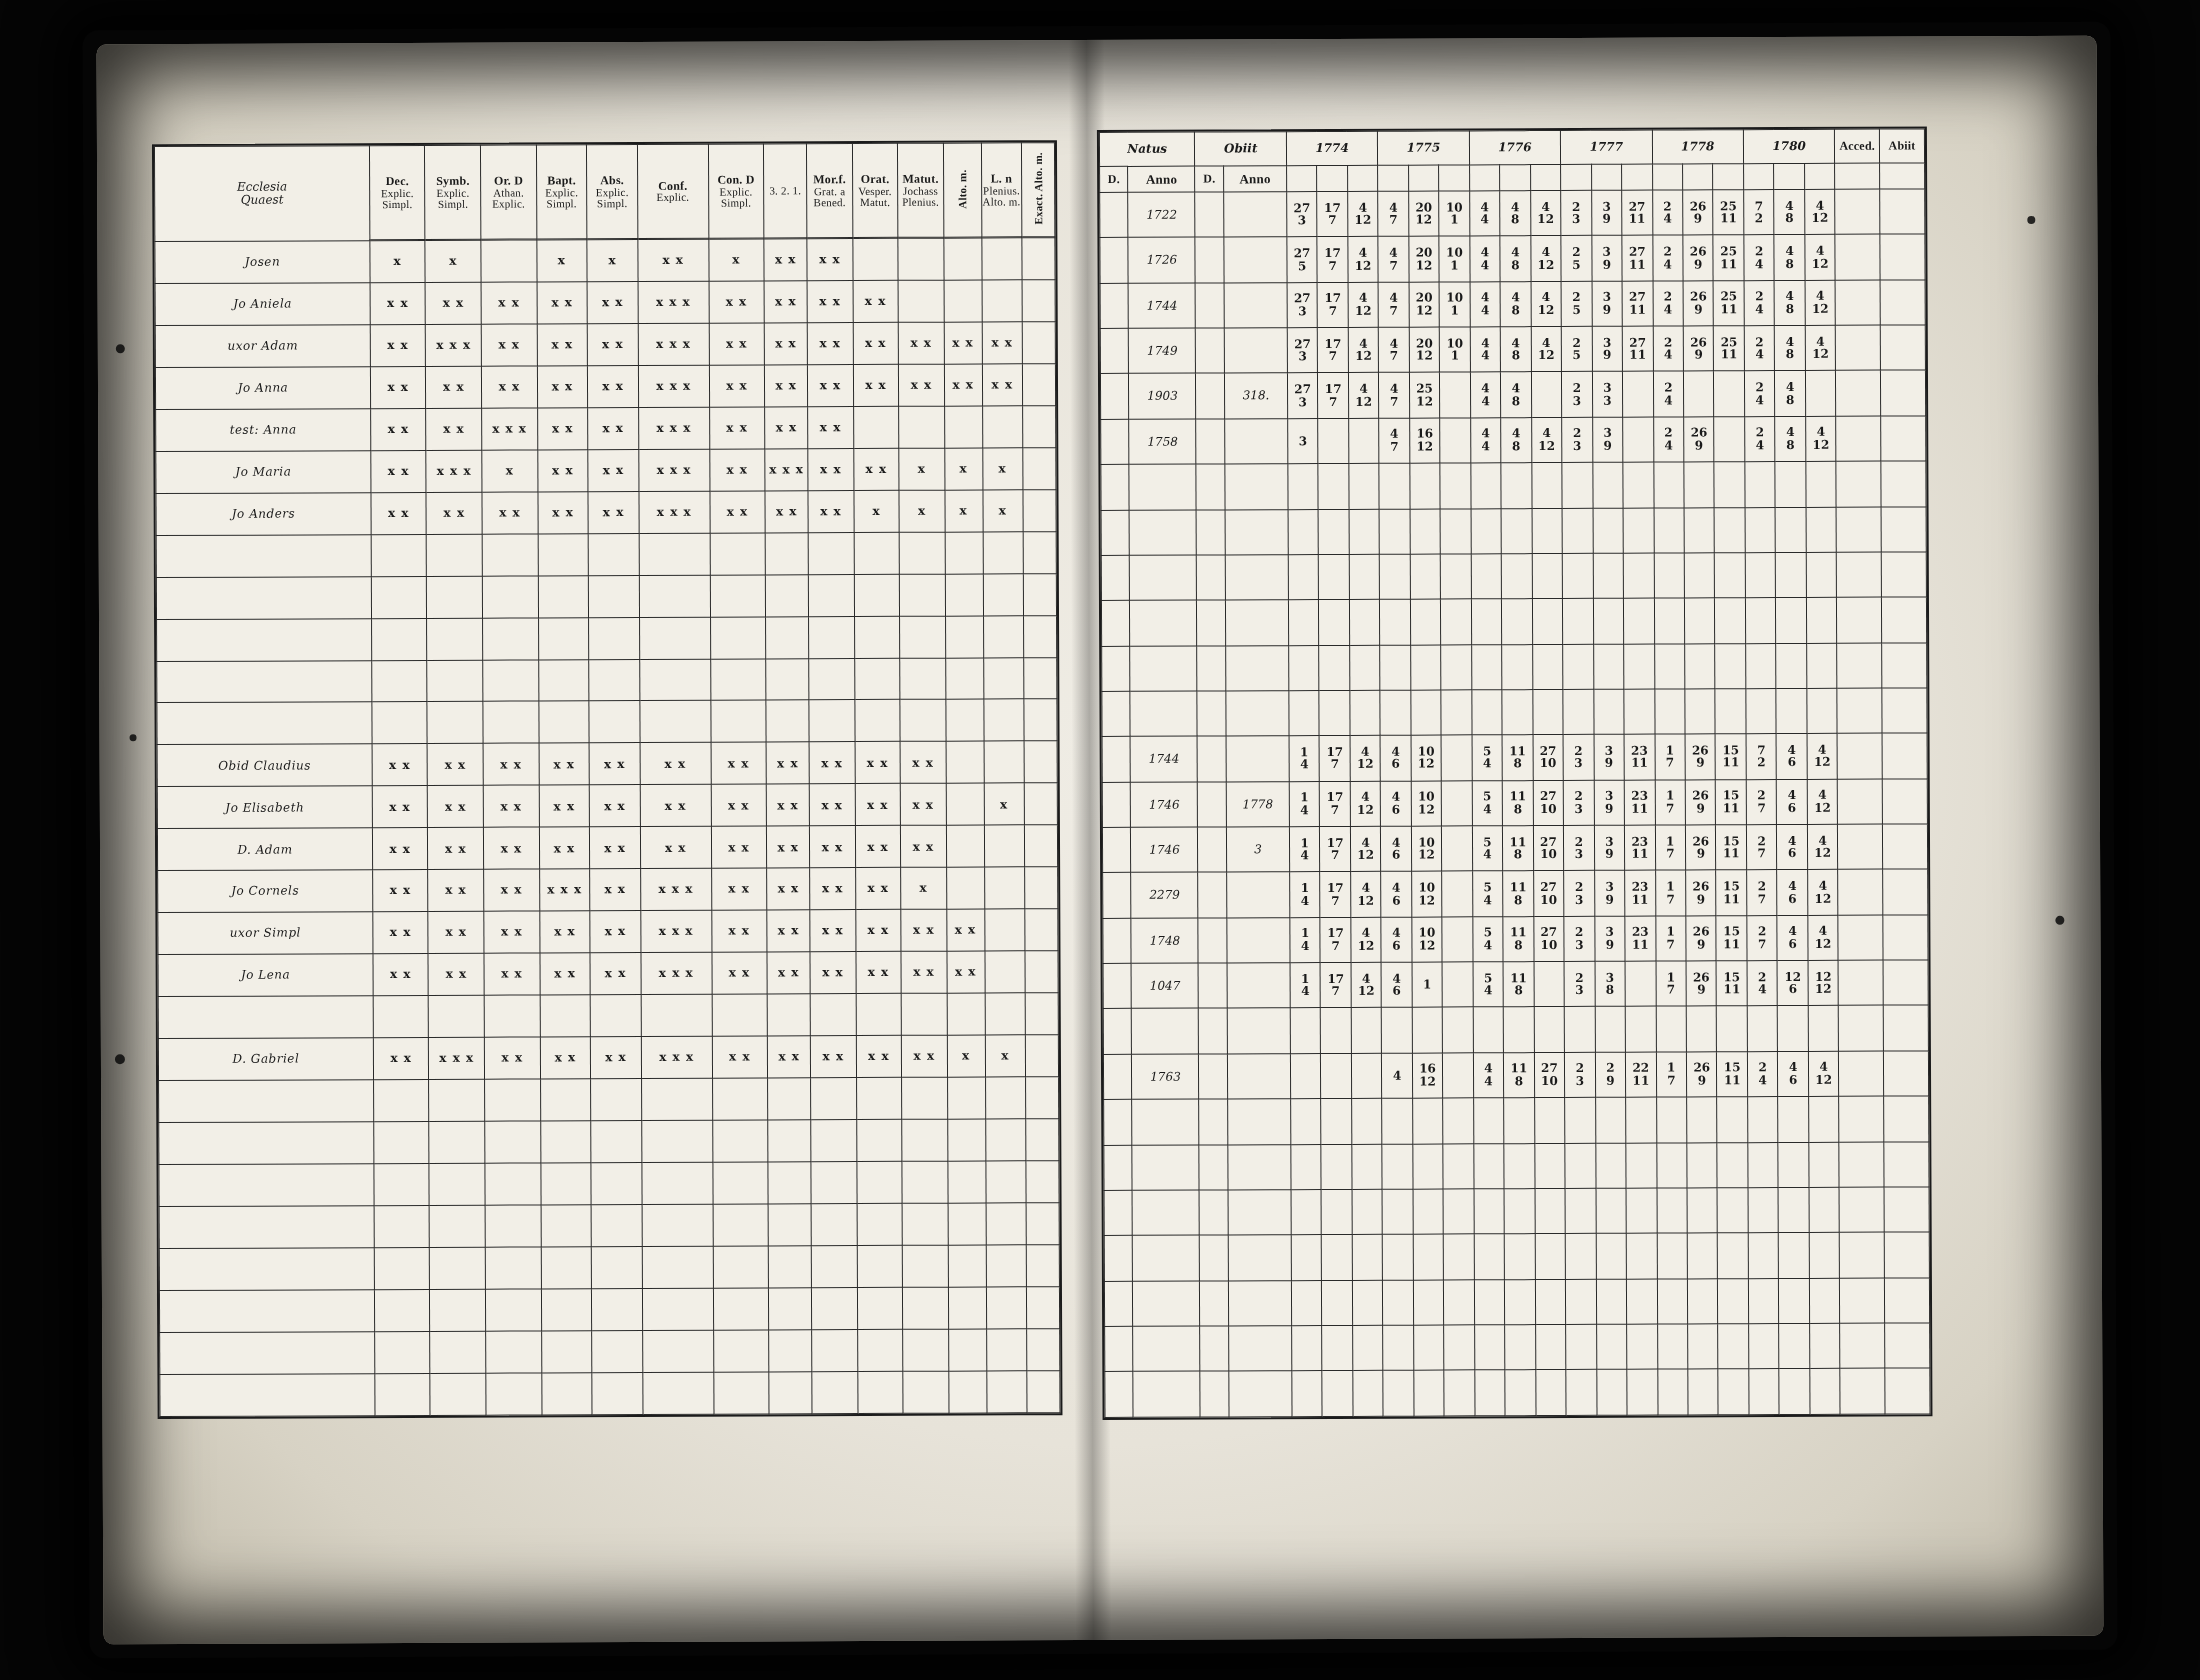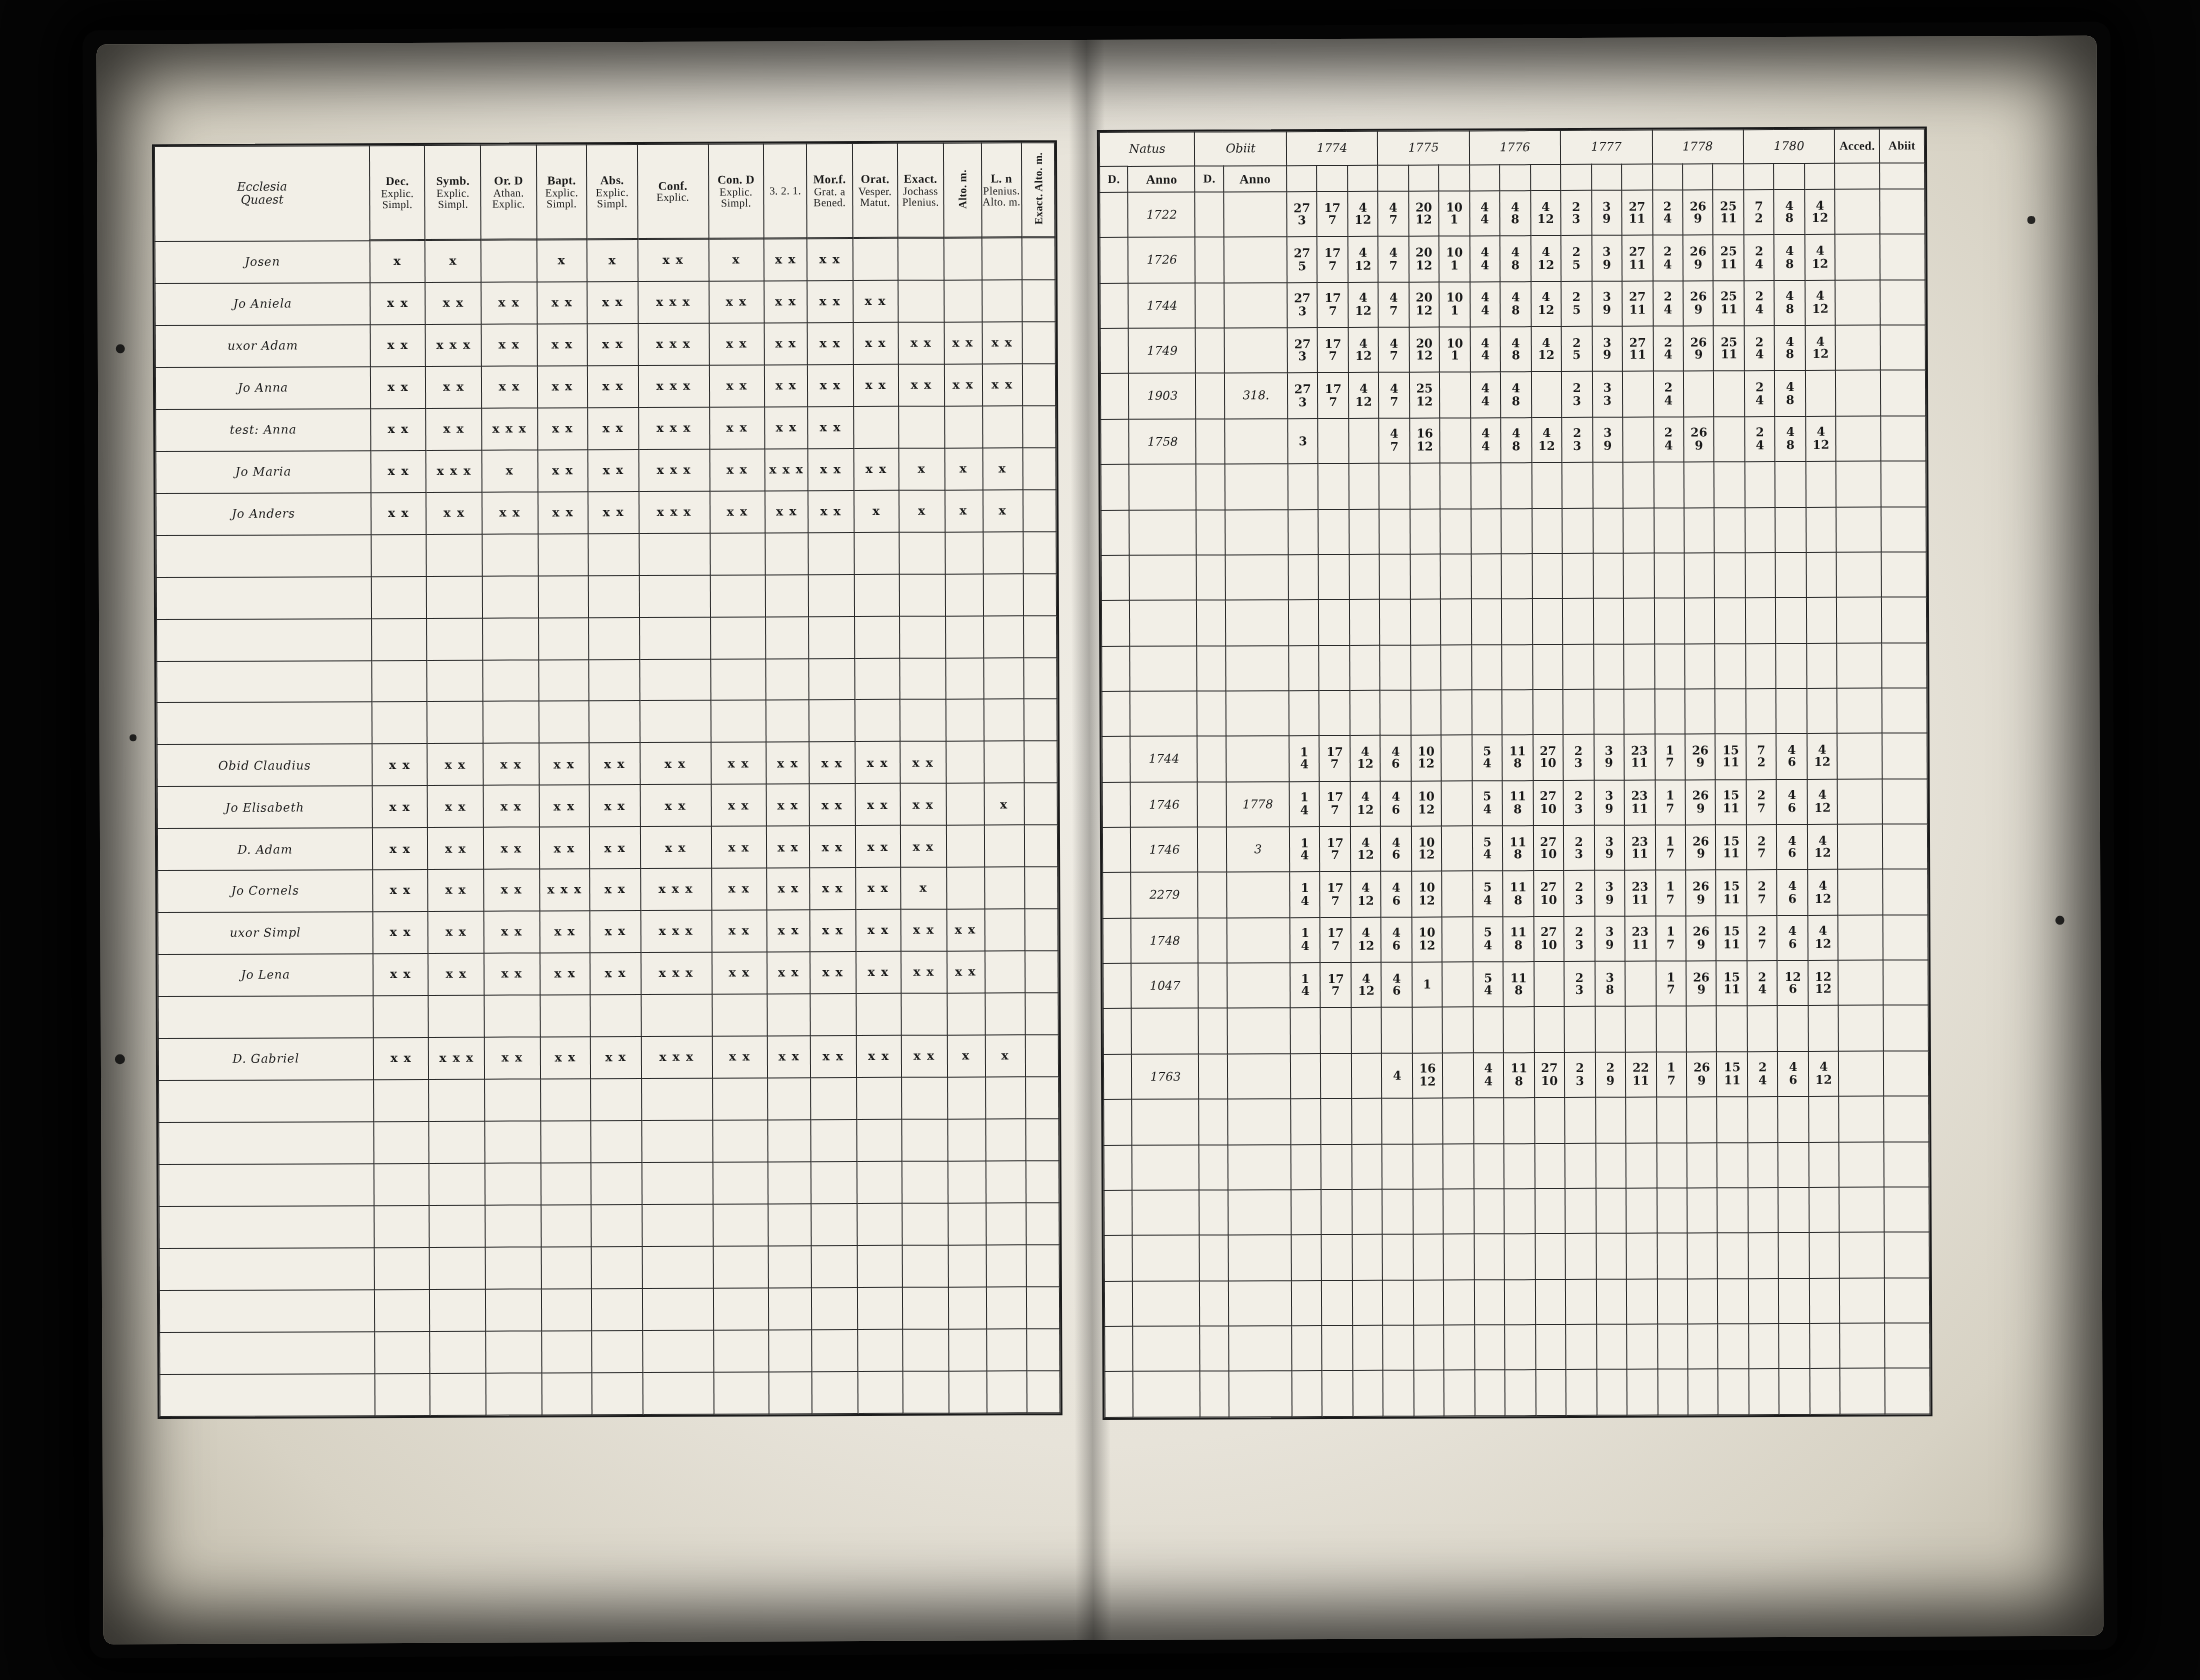--- a/index.html
+++ b/index.html
@@ -121,21 +121,21 @@
   }
   .num b { display:block; font-weight: 600; }
   .year {
     font-family: "DejaVu Serif", serif;
     font-style: italic;
     font-size: 17px;
     color: #121212;
   }
   .bighdr {
     font-family: "DejaVu Serif", serif;
-    font-weight: normal;
+    font-weight: bold;
     font-style: italic;
     font-size: 22px;
     color: #101010;
   }
   .title {
     font-family: "DejaVu Serif", serif;
     font-style: italic;
     font-size: 24px;
     text-align: left;
     padding-left: 12px;
@@ -226,21 +226,21 @@
             </td>
             <td class="hdr">
               <span>Mor.f.</span>
               <small>Grat. a Bened.</small>
             </td>
             <td class="hdr">
               <span>Orat.</span>
               <small>Vesper. Matut.</small>
             </td>
             <td class="hdr">
-              <span>Exact.</span>
+              <span>Matut.</span>
               <small>Jochass Plenius.</small>
             </td>
             <td class="hdr">
               <span class="vert">Alto. m.</span>
             </td>
             <td class="hdr">
               <span>L. n</span>
               <small>Plenius. Alto. m.</small>
             </td>
             <td class="hdr">

